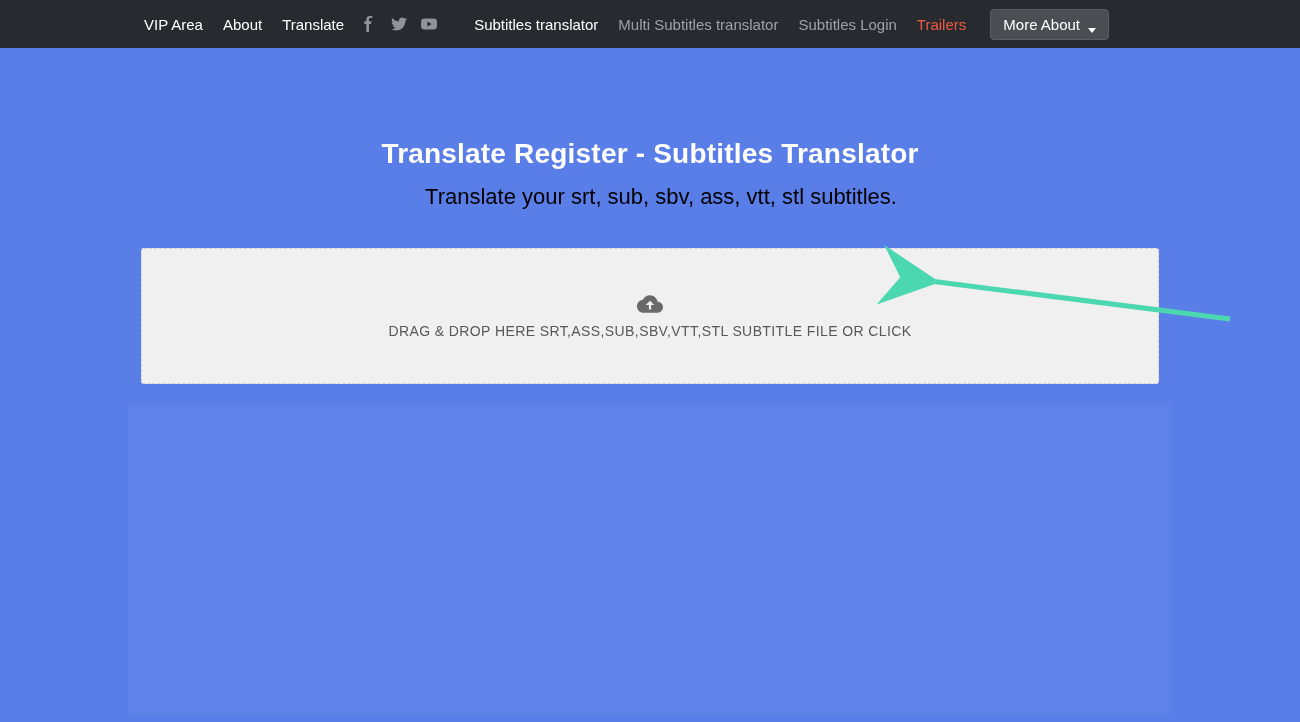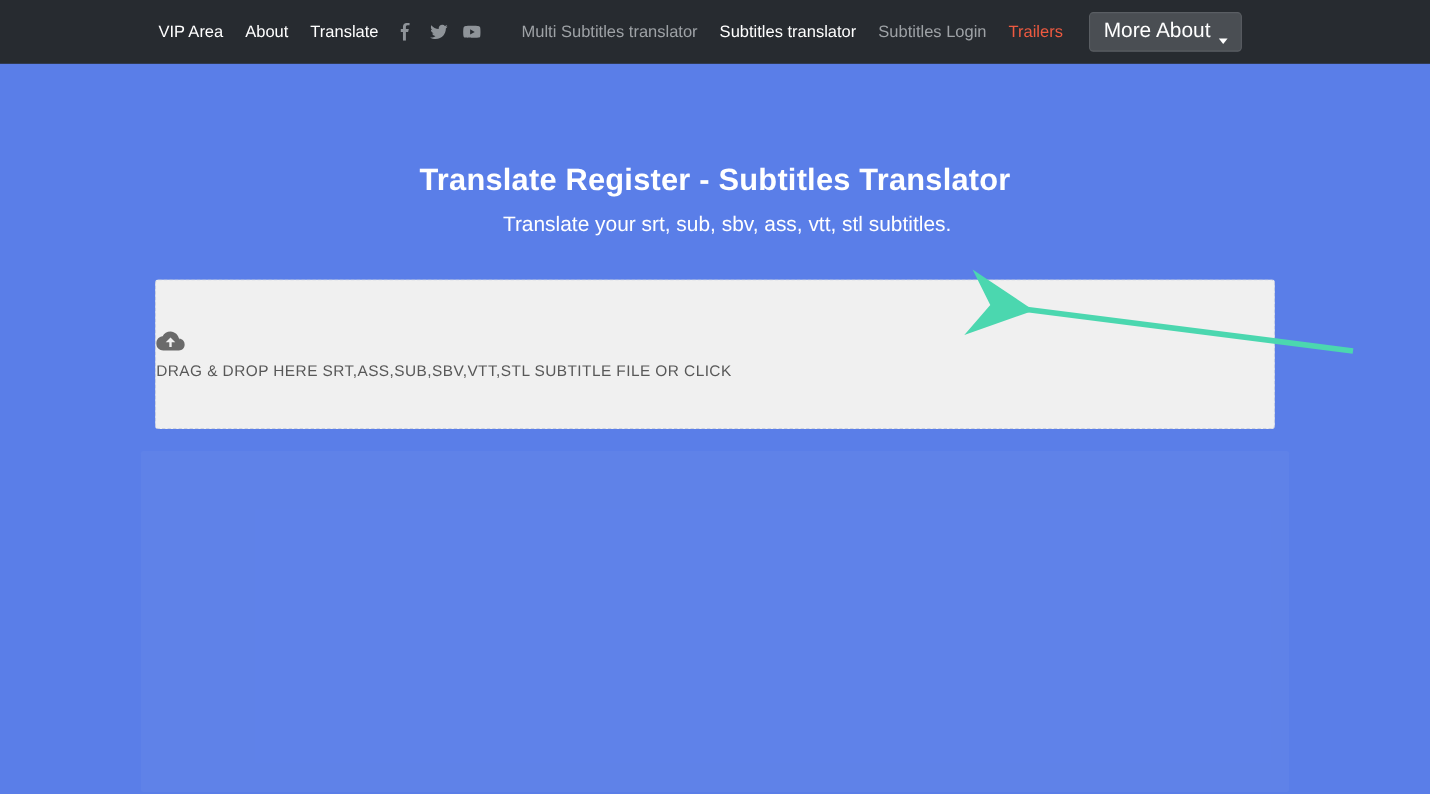--- a/index.html
+++ b/index.html
@@ -1,21 +1,21 @@
 <!DOCTYPE html>
 <html><head>
 <meta charset="utf-8">
 <style>
   * { margin: 0; padding: 0; box-sizing: border-box; }
   html, body { width: 1300px; height: 722px; font-family: "Segoe UI", Arial, sans-serif; overflow: hidden; }
   body { background: #5a7ee8; position: relative; }
 
   
   .navbar {
-    height: 58px;
+    height: 48px;
     background: #272b30;
     display: flex;
     align-items: center;
     padding: 0 0 0 140px;
     color: #c8c8c8;
     font-size: 15px;
     gap: 6px;
   }
   .nav-group { display: flex; align-items: center; gap: 12px; }
   .nav-link {
@@ -36,47 +36,47 @@
   .nav-spacer { width: 20px; }
   .more-btn {
     display: flex; align-items: flex-end;
     background: #4a4e53;
     border: 1px solid #5a5e63;
     color: #ffffff;
     border-radius: 4px;
     padding: 6px 12px;
     margin-left: 8px;
     cursor: pointer;
-    font-size: 19px;
+    font-size: 15px;
     gap: 8px;
   }
   .caret {
     width: 0; height: 0;
     border-left: 4px solid transparent;
     border-right: 4px solid transparent;
     border-top: 5px solid #ffffff;
   }
 
   
   .main { text-align: center; color: #ffffff; padding-top: 90px; width: 100%; }
   .title { font-size: 28px; font-weight: 700; letter-spacing: 0.2px; }
-  .subtitle { font-size: 19px; font-weight: 400; margin-top: 14px; color: #ffffff; margin-left: 22px; }
+  .subtitle { font-size: 22px; font-weight: 400; margin-top: 14px; color: #000000; margin-left: 22px; }
 
   .dropzone-wrap {
     margin: 38px auto 0 auto;
     width: 1018px;
   }
   .dropzone {
     background: #f0f0f0;
     border: 1px dashed #d0d4e0;
     border-radius: 3px;
     height: 136px;
     display: flex;
     flex-direction: column;
-    align-items: flex-start;
+    align-items: center;
     justify-content: center;
     gap: 8px;
     cursor: pointer;
   }
   .dropzone-text {
     color: #585858;
     font-size: 14px;
     letter-spacing: 0.4px;
     font-weight: 500;
   }
@@ -121,22 +121,22 @@
     <span class="nav-icon">
       <svg viewBox="0 0 24 24">
           <path d="M23.5 6.2c-.3-1-1-1.8-2-2C19.6 3.7 12 3.7 12 3.7s-7.6 0-9.5.5c-1 .3-1.8 1-2 2C0 8.1 0 12 0 12s0 3.9.5 5.8c.3 1 1 1.8 2 2 1.9.5 9.5.5 9.5.5s7.6 0 9.5-.5c1-.3 1.8-1 2-2 .5-1.9.5-5.8.5-5.8s0-3.9-.5-5.8zM9.6 15.6V8.4l6.3 3.6-6.3 3.6z"></path>
         </svg>
     </span>
   </div>
 
   <div class="nav-spacer"></div>
 
   <div class="nav-group">
+    <span class="nav-link bright">Subtitles translator</span>
     <span class="nav-link">Multi Subtitles translator</span>
-    <span class="nav-link bright">Subtitles translator</span>
     <span class="nav-link">Subtitles Login</span>
     <span class="nav-link red">Trailers</span>
     <span class="more-btn">
       <span>More About</span>
       <span class="caret"></span>
     </span>
   </div>
 </div>
 
 <div class="main">

